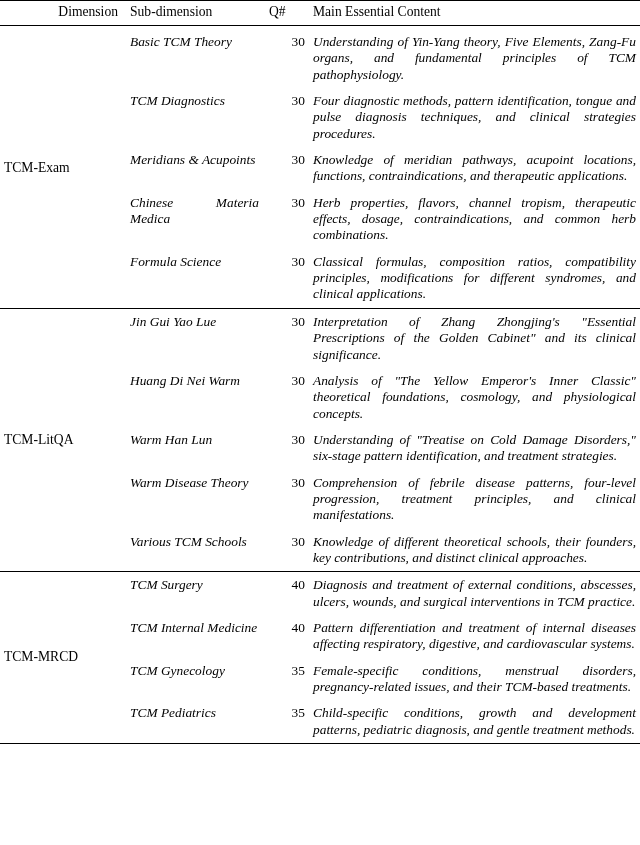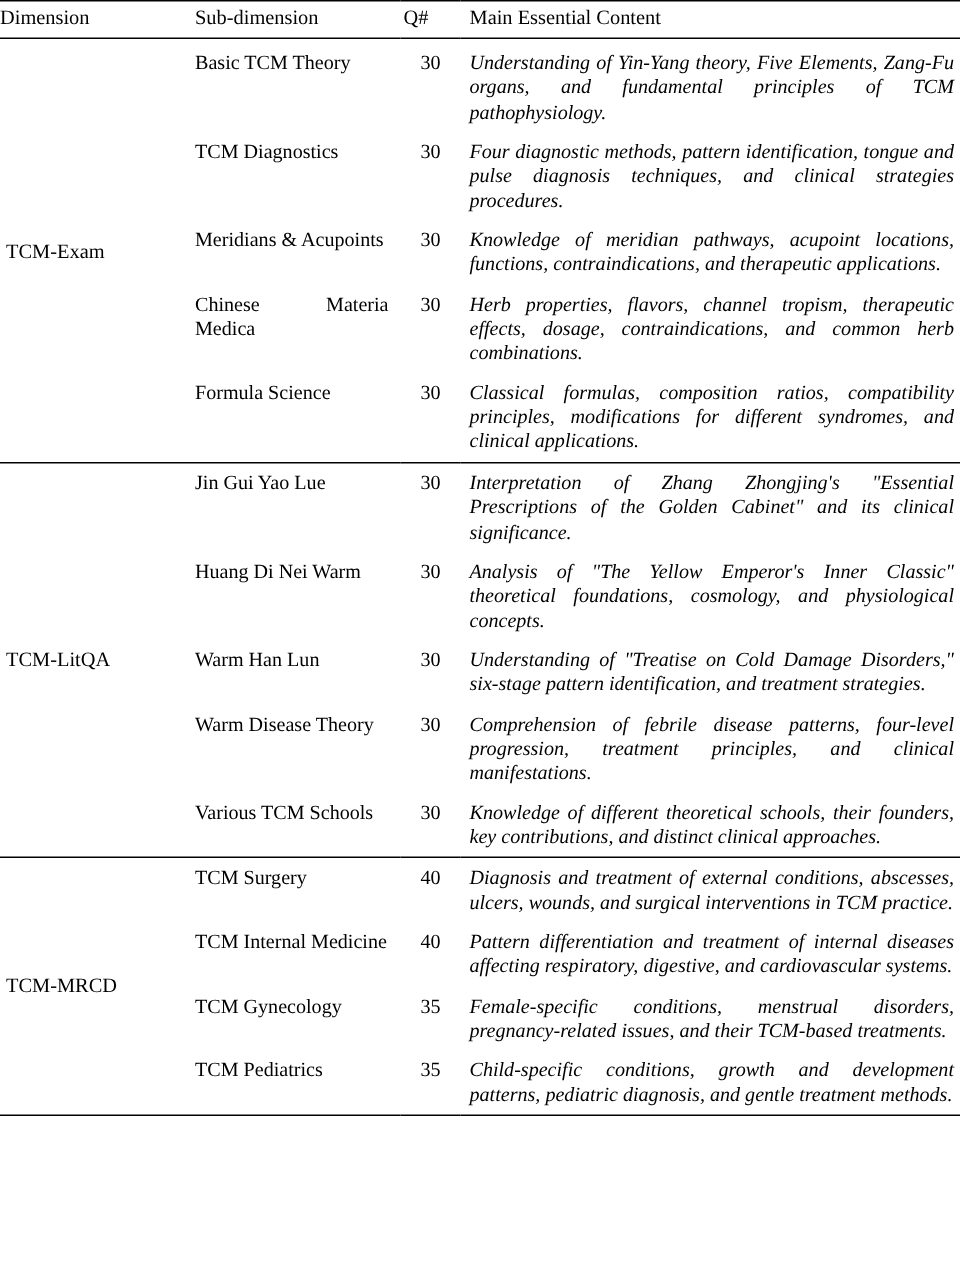--- a/index.html
+++ b/index.html
@@ -63,40 +63,41 @@
   }
   td.sub {
     vertical-align: top;
     padding: 5px 8px 5px 6px;
     text-align: justify;
     text-align-last: left;
     hyphens: auto;
     -webkit-hyphens: auto;
     line-height: 1.22;
     font-size: 13.4px;
+    font-style: italic;
   }
   td.qn {
     vertical-align: top;
     padding: 5px 2px 5px 2px;
-    text-align: center;
+    text-align: right;
     font-size: 13.4px;
     line-height: 1.22;
   }
   td.main {
     vertical-align: top;
     padding: 5px 4px 5px 6px;
     text-align: justify;
     text-align-last: left;
     hyphens: auto;
     -webkit-hyphens: auto;
     line-height: 1.22;
     font-size: 13.4px;
     font-style: italic;
   }
-  .hdr .h-dim { padding-left: 0; }
+  .hdr .h-dim { padding-left: 20px; text-align: right; }
   .hdr .h-q { padding-left: 2px; }
   .hdr .h-main { padding-left: 6px; }
   .spacer-row td { height: 3px; padding: 0; line-height: 0; font-size: 0; }
 </style>
 </head>
 <body>
 
 <div class="sheet">
   <table class="tbl">
     <colgroup>

